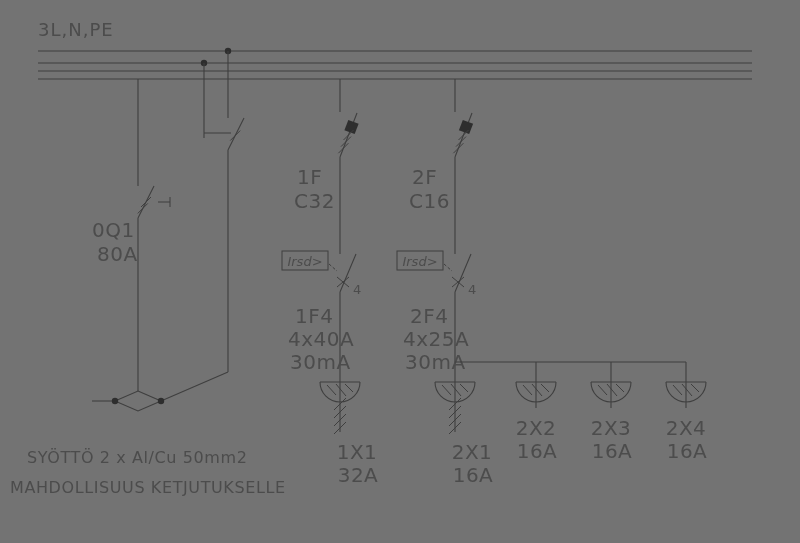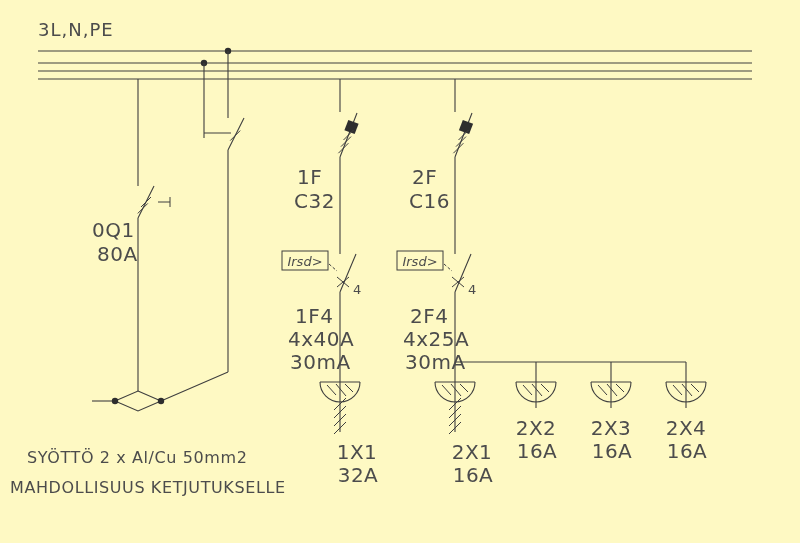--- a/index.html
+++ b/index.html
@@ -1,16 +1,16 @@
 <!DOCTYPE html>
 <html><head>
 <meta charset="utf-8">
 <style>
   html,body{margin:0;padding:0;background:#ffffff;}
-  .stage{position:relative;width:800px;height:543px;background:#fef9c3;overflow:hidden;}
+  .stage{position:relative;width:800px;height:543px;background:#737373;overflow:hidden;}
   svg text{font-family:"DejaVu Sans", sans-serif; fill:#4c4c4c;}
   .bus-lbl{font-size:18px; letter-spacing:1px;}
   .lbl{font-size:20px; letter-spacing:.5px;}
   .note{font-size:16px; letter-spacing:.6px;}
   .rcd-lbl{font-size:13px; font-style:italic;}
   .pole-lbl{font-size:13px;}
   .ln{stroke:#3f3f3f; stroke-width:1.1; fill:none;}
   .thin{stroke:#3f3f3f; stroke-width:1; fill:none;}
   .dash{stroke:#3f3f3f; stroke-width:1; fill:none; stroke-dasharray:3 2;}
   .blk{fill:#2e2e2e; stroke:none;}

